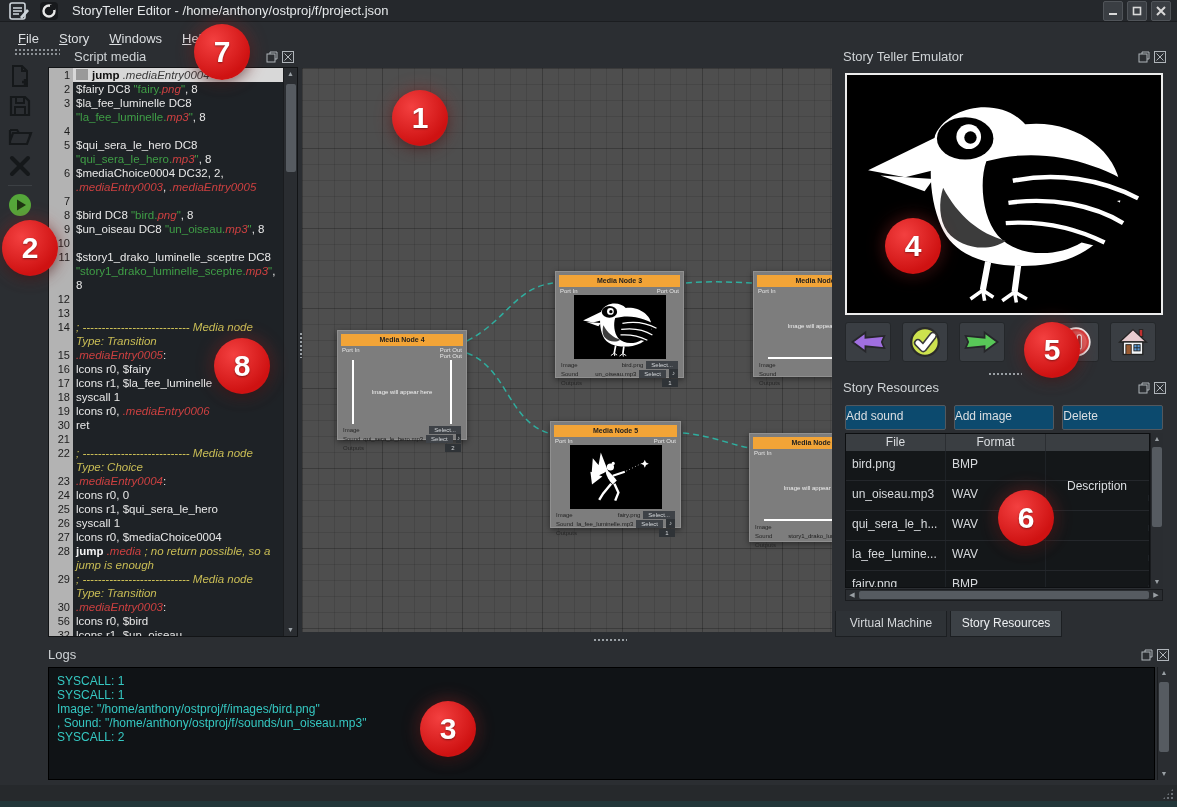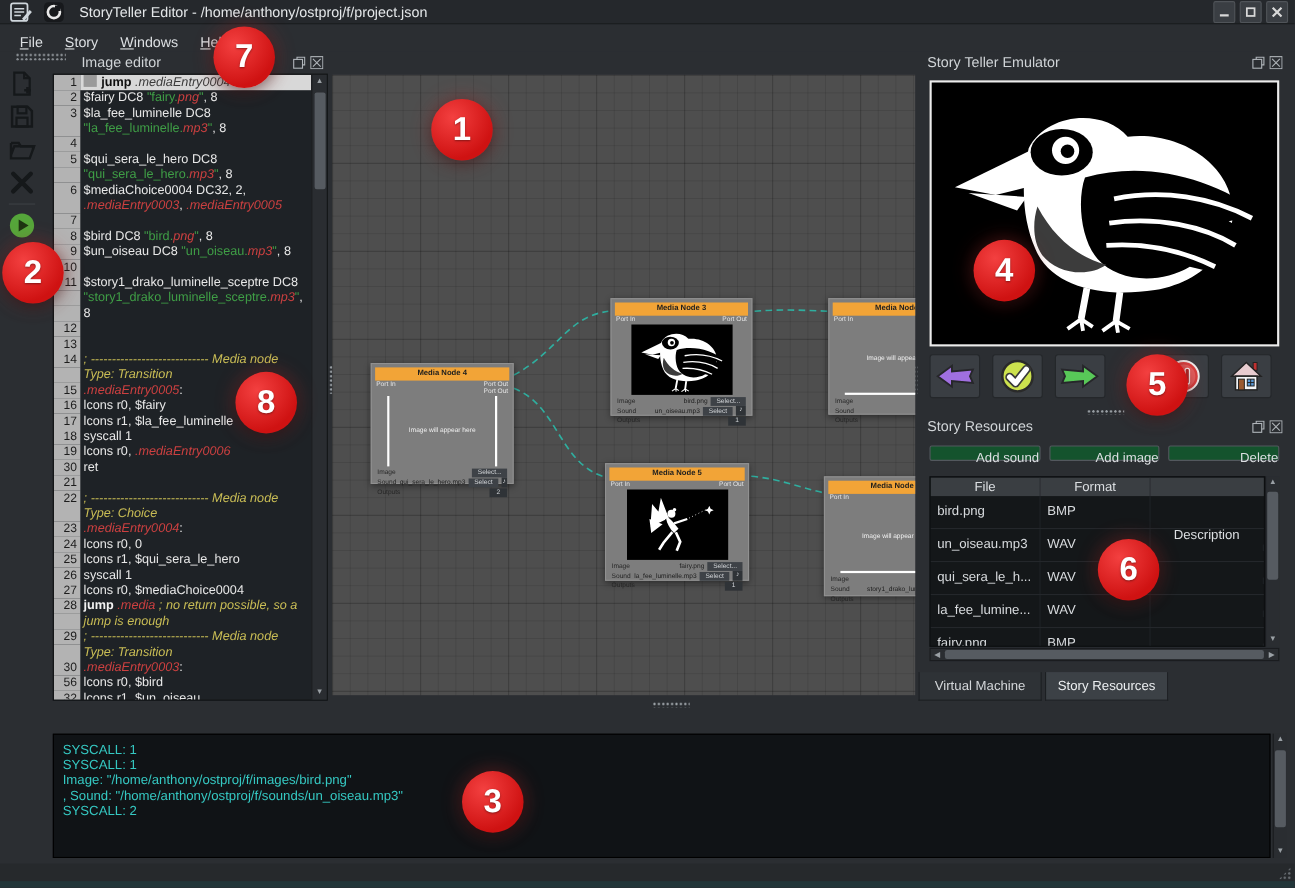--- a/index.html
+++ b/index.html
@@ -89,22 +89,22 @@
 
   
   #right-panel { position:absolute; left:832px; top:47px; width:345px; height:594px; }
   .rp-head { position:absolute; left:11px; right:11px; display:flex; align-items:center; }
   .rp-head .dock-icons { margin-left:auto; }
   #emu-screen { position:absolute; left:13px; top:26px; width:318px; height:242px;
     background:#000; border:2px solid #ececec; display:flex; align-items:center; justify-content:center; }
   .ctlbtn { position:absolute; top:275px; width:46px; height:40px; background:#3a3e43;
     border:1px solid #24272a; border-radius:3px; display:flex; align-items:center; justify-content:center; }
   #res-btn-row { position:absolute; top:358px; left:13px; width:318px; display:flex; gap:8px; }
-  .resbtn { flex:1; height:14px; background:#14532d; border:1px solid #53585e; border-radius:2px;
-    color:#dcdfe2; font-size:12px; text-align:right; line-height:20px; }
+  .resbtn { flex:1; height:25px; background:#0c4a6e; border:1px solid #53585e; border-radius:2px;
+    color:#dcdfe2; font-size:12px; text-align:left; line-height:20px; }
   #res-table { position:absolute; left:13px; top:386px; width:305px; height:155px;
     background:#141719; border:1px solid #0d0f11; overflow:hidden; }
   .thead { display:flex; height:17px; background:#3a3e42; color:#dcdfe2; font-size:12px; }
   .thc { border-right:1px solid #2b2e32; text-align:center; line-height:17px; }
   .c0 { width:100px; } .c1 { width:100px; } .c2 { width:103px;margin-top:44px; }
   .trow { display:flex; height:30px; border-bottom:1px solid #24272b; color:#d7dadd; font-size:12px; }
   .tcell { padding:6px 6px 0 6px; border-right:1px solid #1e2226; white-space:nowrap; overflow:hidden; }
   #res-vscroll { position:absolute; left:318px; top:386px; width:13px; height:155px; }
   #res-hscroll { position:absolute; left:13px; top:542px; width:318px; height:12px;
     background:#2a2d31; border:1px solid #1a1c1f; display:flex; align-items:center; }
@@ -243,21 +243,21 @@
     </svg>
     <div class="tbsep"></div>
     <svg class="tbicon" viewBox="0 0 26 26">
       <circle cx="13" cy="13" r="11" fill="#55a63a"></circle>
       <path d="M10,7.5 L19,13 L10,18.5 Z" fill="#1d3512"></path>
     </svg>
   </div>
 
   <div id="script-dock">
     <div id="script-head">
-      <span class="dock-title">Image editor</span>
+      <span class="dock-title">Script media</span>
       <div class="dock-icons">
         <svg class="dkic">
             <use href="#float-ic"></use>
           </svg>
         <svg class="dkic">
             <use href="#close-ic"></use>
           </svg>
       </div>
     </div>
     <div id="editor">
@@ -691,20 +691,31 @@
       <span class="harrow">◀</span>
       <span class="hthumb"></span>
       <span class="harrow">▶</span>
     </div>
 
     <div class="tab" style="left:3px;width:112px;">Virtual Machine</div>
     <div class="tab active" style="left:118px;width:112px;">Story Resources</div>
   </div>
 
   <div id="logs-dock">
+    <div id="logs-head">
+      <span class="dock-title">Logs</span>
+      <div class="dock-icons">
+        <svg class="dkic">
+            <use href="#float-ic"></use>
+          </svg>
+        <svg class="dkic">
+            <use href="#close-ic"></use>
+          </svg>
+      </div>
+    </div>
     <div id="log-box">
       <div id="log-lines">
           <div class="logline">SYSCALL: 1</div>
           <div class="logline">SYSCALL: 1</div>
           <div class="logline">Image: "/home/anthony/ostproj/f/images/bird.png"</div>
           <div class="logline">, Sound: "/home/anthony/ostproj/f/sounds/un_oiseau.mp3"</div>
           <div class="logline">SYSCALL: 2</div>
         </div>
     </div>
     <div id="log-vscroll" class="vscroll">

